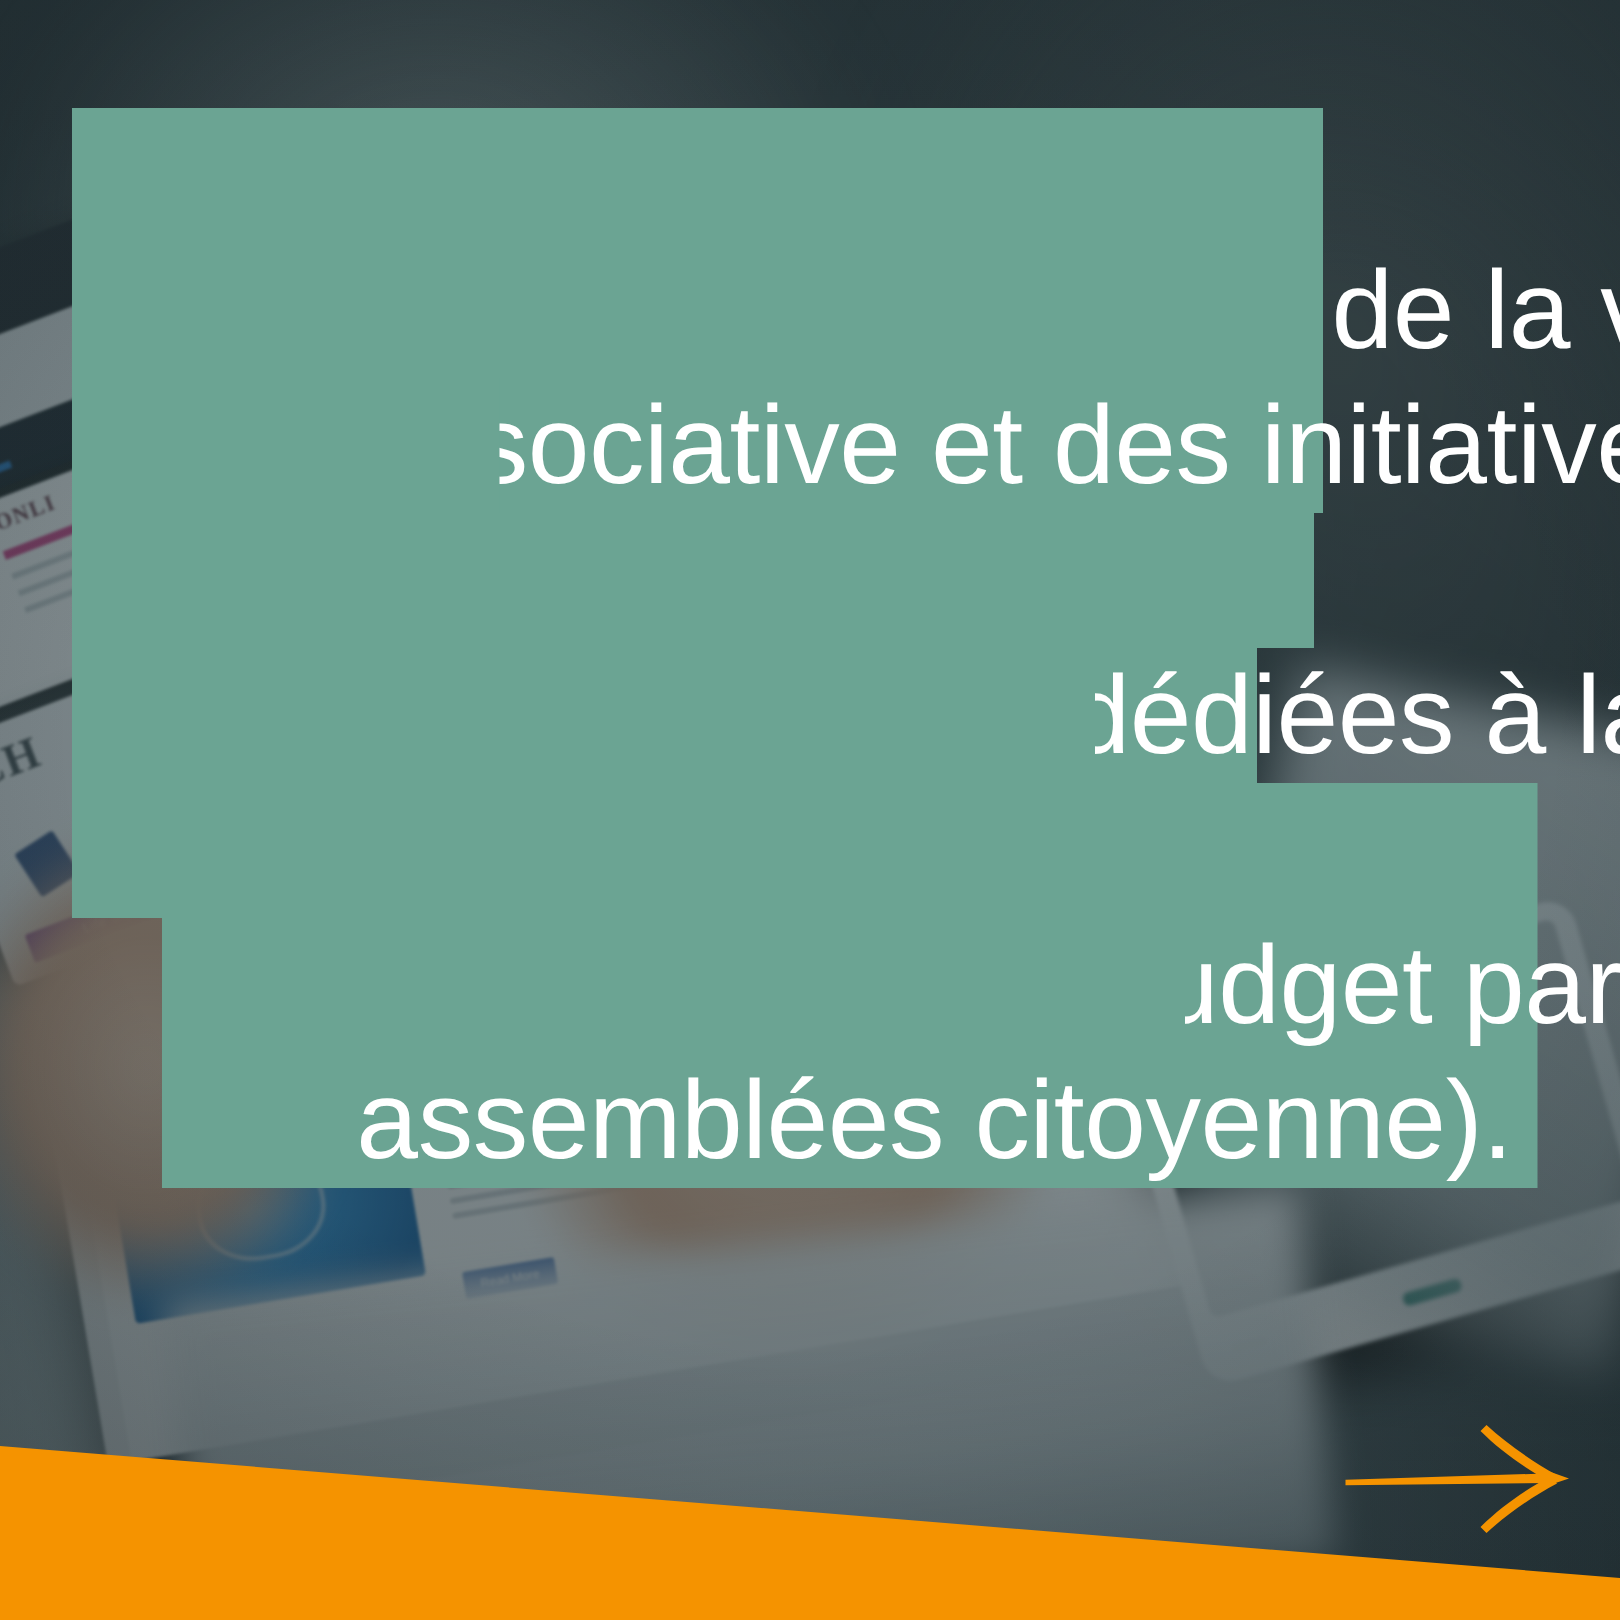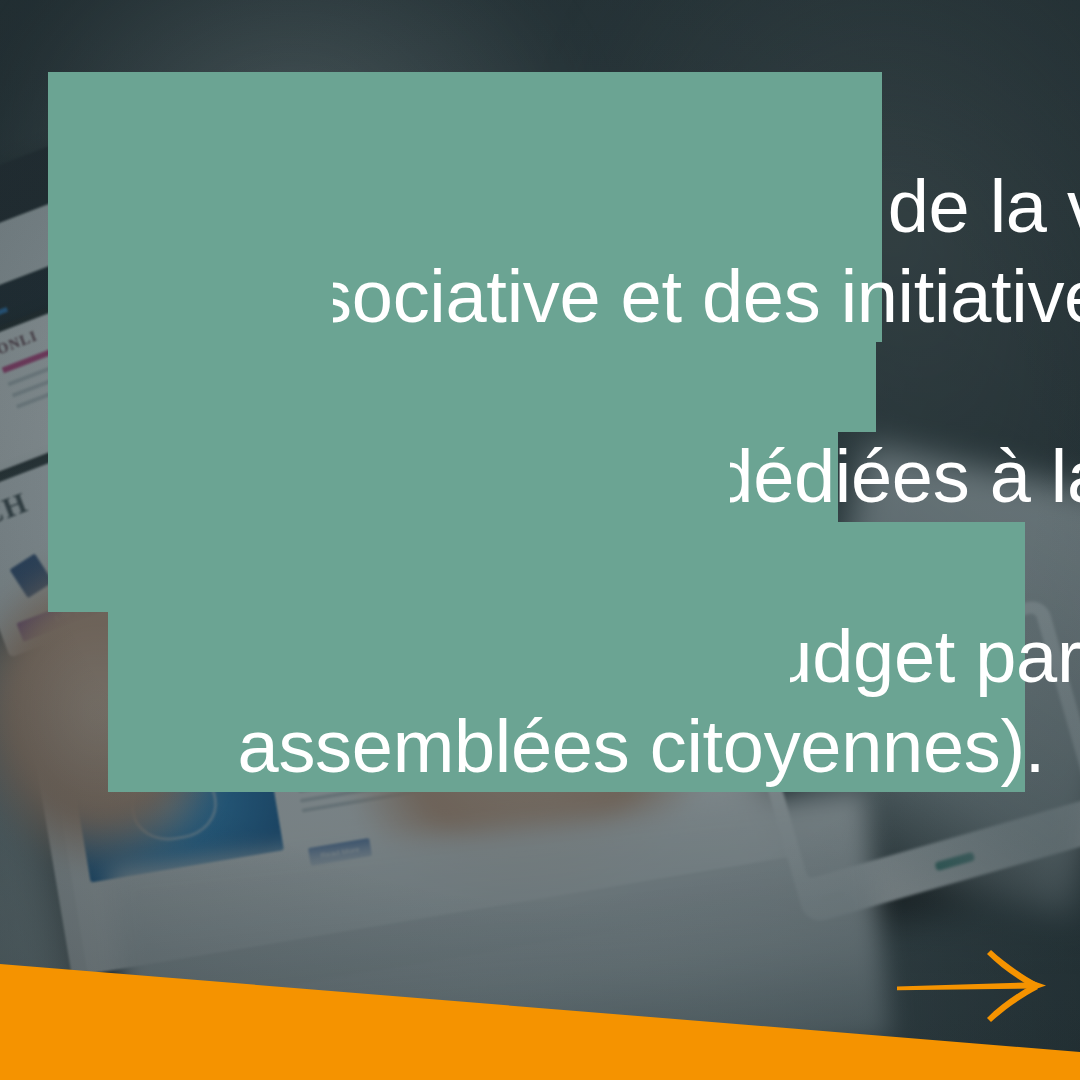--- a/index.html
+++ b/index.html
@@ -271,21 +271,21 @@
 
     <div class="line" style="--teal:#6ba493; left:108px; top:432px; width:622px;  padding-left:8px;">
       <span>participation citoyenne</span>
     </div>
 
     <div class="line" style="--teal:#6ba493; left:108px; top:522px; width:917px;  padding-left:8px;">
       <span>(consultations, budget participatif,</span>
     </div>
 
     <div class="line" style="--teal:#6ba493; left:108px; top:612px; width:682px;  padding-left:8px; height:88px;">
-      <span>assemblées citoyennes).</span>
+      <span>assemblées citoyenne).</span>
     </div>
 
   </div>
 
   <svg class="band" viewBox="0 0 1080 132" preserveAspectRatio="none">
     <polygon points="0,16 1080,104 1080,132 0,132" fill="#f59300"></polygon>
   </svg>
 
   <svg class="arrow" viewBox="0 0 180 92">
     <g fill="#f59300">

